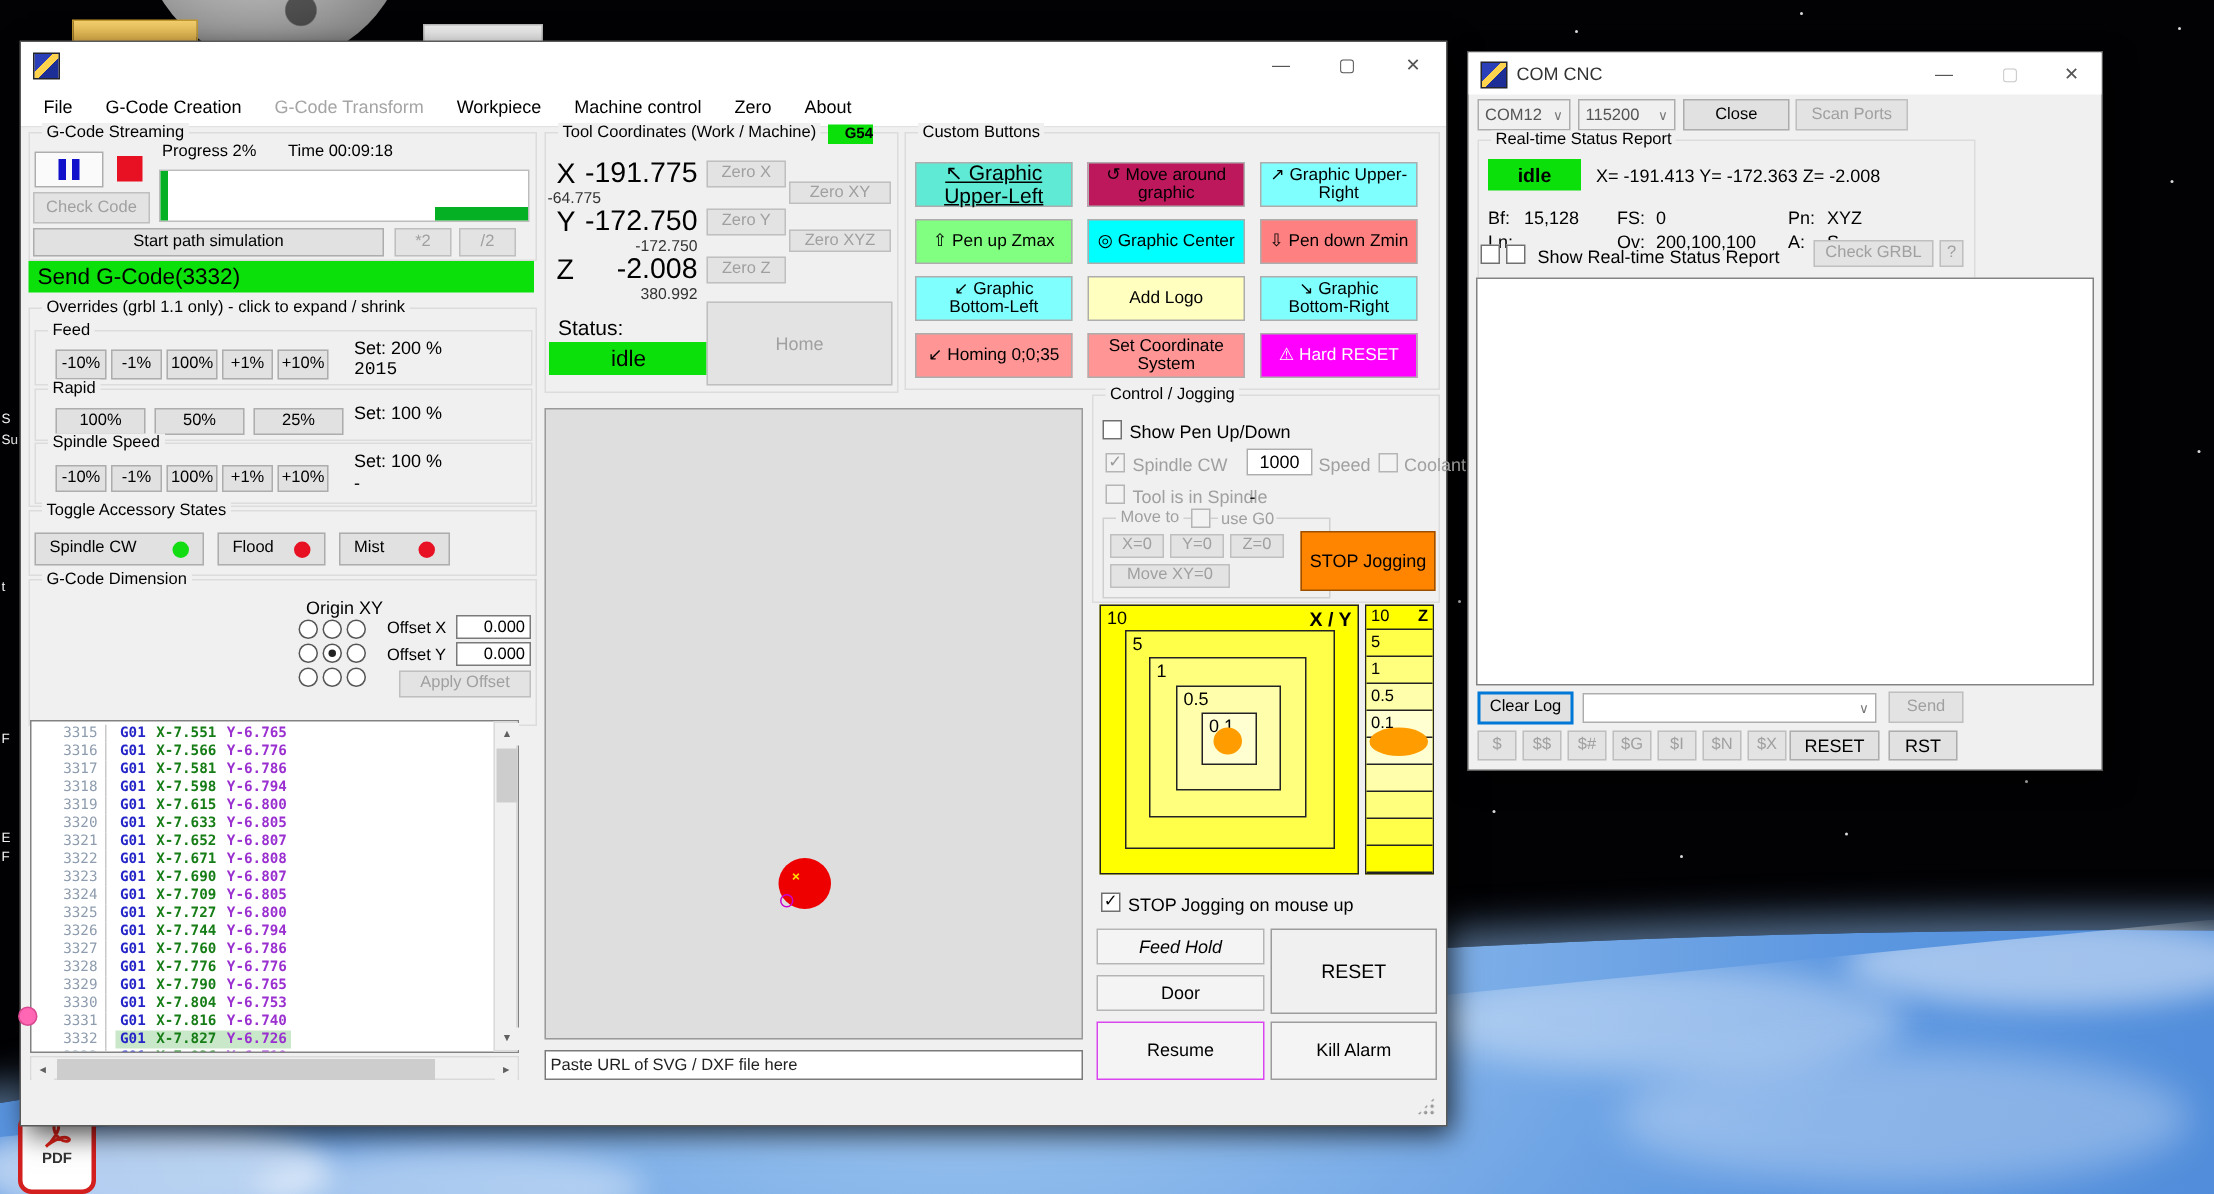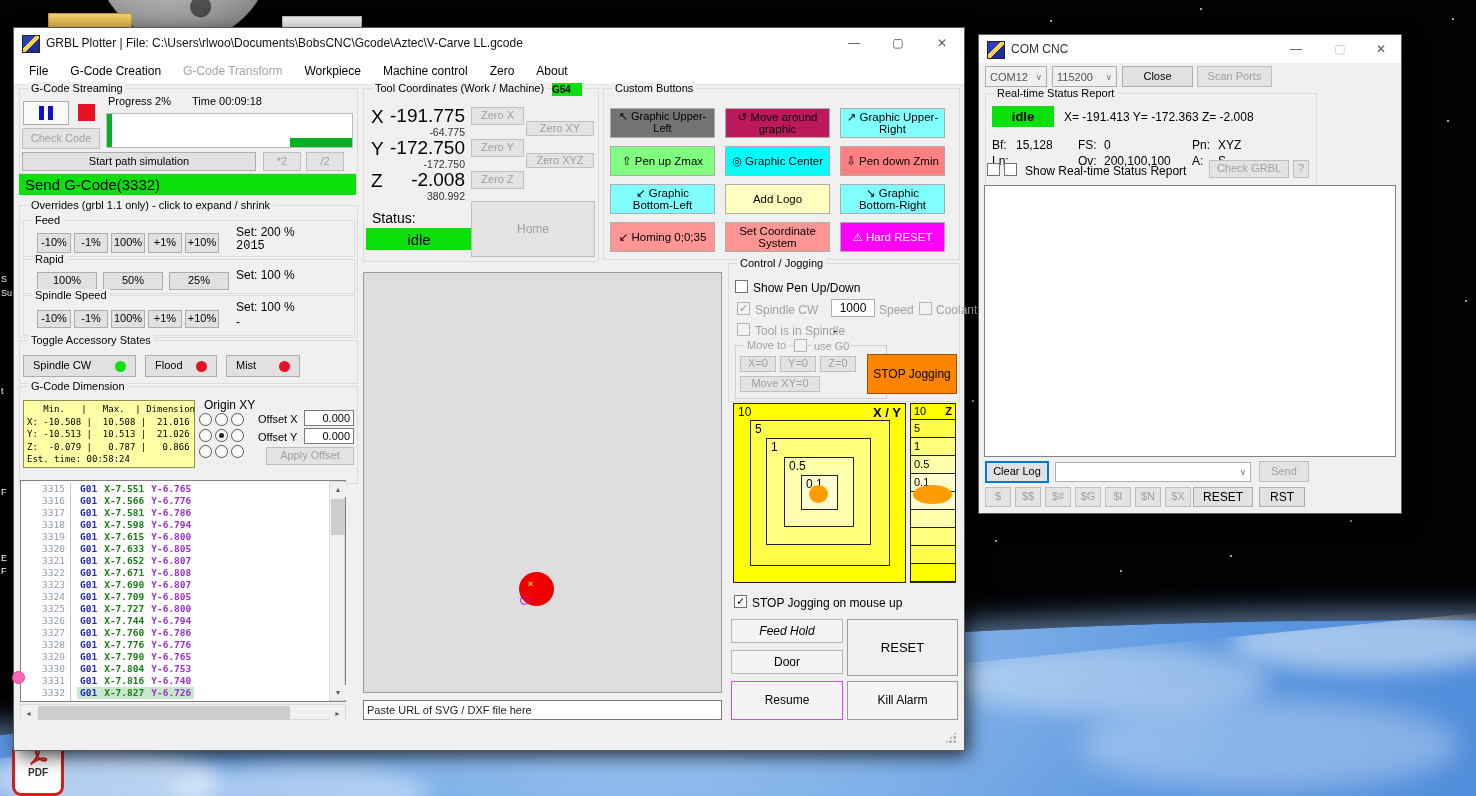--- a/index.html
+++ b/index.html
@@ -95,21 +95,20 @@
       <path d="M4 20 C9 16 14 8 13 5 C12 2 9 4 10 8 C11 13 16 17 20 16 C23 15 19 12 14 14 C9 16 5 19 4 20 Z" fill="none" stroke="#e2231a" stroke-width="2.2" stroke-linecap="round"></path>
     </svg>
     <span style="font-size:10px;font-weight:bold;color:#333;margin-top:-1px;">PDF</span>
   </div>
 
   <div class="a win" id="main-win" style="left:14px;top:28px;width:950px;height:722px;">
 
     <div class="a tbar" style="left:0;top:0;width:950px;height:30px;">
       <div class="a" style="left:8px;top:7px;width:16px;height:16px;
            background:linear-gradient(135deg,#2a3fb8 0 38%,#ffd34d 38% 58%,#1d2f96 58%);border:1px solid #23252b;"></div>
-      <span class="a ttl" style="left:32px;top:8px;">GRBL Plotter | File: C:\Users\rlwoo\Documents\BobsCNC\Gcode\Aztec\V-Carve LL.gcode</span>
       <div class="a wctl" style="left:818px;top:0;">—</div>
       <div class="a wctl" style="left:862px;top:0;">▢</div>
       <div class="a wctl" style="left:906px;top:0;">✕</div>
     </div>
 
     <div class="a" id="menu-bar" style="left:0;top:30px;width:950px;height:27px;background:#fff;
          border-bottom:1px solid #e2e2e2;display:flex;align-items:center;padding-left:4px;box-sizing:border-box;">
         <span style="padding: 0px 11px; font-size: 12px;">File</span>
         <span style="padding: 0px 11px; font-size: 12px;">G-Code Creation</span>
         <span style="padding: 0px 11px; font-size: 12px; color: rgb(165, 165, 165);">G-Code Transform</span>
@@ -190,22 +189,20 @@
         <span style="width:11px;height:11px;border-radius:50%;background:#e81123;"></span>
       </div>
       <div class="a btn" style="left:206px;top:14px;width:74px;height:22px;justify-content:space-between;padding:0 9px;">
         <span>Mist</span>
         <span style="width:11px;height:11px;border-radius:50%;background:#e81123;"></span>
       </div>
     </div>
 
     <div class="a grp" style="left:5px;top:358px;width:337px;height:96px;">
       <span class="glabel">G-Code Dimension</span>
-      <div class="a mono" id="dim-lines" style="left:3px;top:13px;width:172px;height:68px;
-           background:#ffffa6;border:1px solid #8f8f52;box-sizing:border-box;font-size:9px;line-height:12.5px;padding:2px 3px;white-space:pre;"><div>   Min.   |   Max.  | Dimension</div><div>X: -10.508 |  10.508 |  21.016</div><div>Y: -10.513 |  10.513 |  21.026</div><div>Z:  -0.079 |   0.787 |   0.866</div><div>Est. time: 00:58:24</div></div>
       <span class="a lbl" style="left:184px;top:11px;font-size:12px;">Origin XY</span>
       <div class="a" id="origin-grid" style="left:179px;top:26px;width:54px;height:46px;
            display:grid;grid-template-columns:repeat(3,13px);grid-auto-rows:13px;gap:3px;">
           <div class="radio"></div>
           <div class="radio"></div>
           <div class="radio"></div>
           <div class="radio"></div>
           <div class="radio">
             <div class="dot"></div>
           </div>
@@ -410,24 +407,24 @@
     <div class="a sb" style="left:6px;top:676px;width:326px;height:16px;">
       <div class="a sbA" style="left:0;top:0;width:15px;height:16px;">◄</div>
       <div class="a sbT" style="left:17px;top:1px;width:252px;height:14px;"></div>
       <div class="a sbA" style="right:0;top:0;width:15px;height:16px;">►</div>
     </div>
     <div class="a" style="left:-2px;top:643px;width:11px;height:11px;border-radius:50%;background:#ff66b3;border:1px solid #d84890;"></div>
 
     <div class="a grp" style="left:349px;top:60px;width:234px;height:172px;">
       <span class="glabel">Tool Coordinates (Work / Machine)</span>
       <span class="a" style="left:188px;top:-6px;width:30px;height:13px;
-            background:#0be00b;font-size:10px;font-weight:bold;text-align:left;line-height:13px;">G54</span>
+            background:#0be00b;font-size:10px;font-weight:bold;text-align:right;line-height:13px;">G54</span>
       <span class="a" style="left:7px;top:17px;font-size:19px;">X</span>
       <span class="a" style="left:1px;top:16px;width:100px;font-size:19px;text-align:right;">-191.775</span>
-      <span class="a" style="left:1px;top:37px;width:100px;font-size:10.5px;color:#333;text-align:right;">-64.775</span>
+      <span class="a" style="left:1px;top:37px;width:100px;font-size:10.5px;color:#333;text-align:left;">-64.775</span>
       <div class="a btn dis" style="left:107px;top:18px;width:53px;height:18px;">Zero X</div>
       <div class="a btn dis" style="left:162px;top:32px;width:68px;height:15px;">Zero XY</div>
       <span class="a" style="left:7px;top:49px;font-size:19px;">Y</span>
       <span class="a" style="left:1px;top:48px;width:100px;font-size:19px;text-align:right;">-172.750</span>
       <span class="a" style="left:1px;top:69px;width:100px;font-size:10.5px;color:#333;text-align:right;">-172.750</span>
       <div class="a btn dis" style="left:107px;top:50px;width:53px;height:18px;">Zero Y</div>
       <div class="a btn dis" style="left:162px;top:64px;width:68px;height:15px;">Zero XYZ</div>
       <span class="a" style="left:7px;top:81px;font-size:19px;">Z</span>
       <span class="a" style="left:1px;top:80px;width:100px;font-size:19px;text-align:right;">-2.008</span>
       <span class="a" style="left:1px;top:101px;width:100px;font-size:10.5px;color:#333;text-align:right;">380.992</span>
@@ -445,21 +442,21 @@
       <div class="a" style="left:156px;top:323px;width:7px;height:7px;border:1.5px solid #cc00cc;border-radius:50%;"></div>
     </div>
     <div class="a" style="left:349px;top:672px;width:359px;height:20px;background:#fff;border:1px solid #7a7a7a;box-sizing:border-box;">
       <span style="display:block;padding:3px 0 0 3px;color:#222;">Paste URL of SVG / DXF file here</span>
     </div>
 
     <div class="a grp" style="left:589px;top:60px;width:355px;height:170px;">
       <span class="glabel">Custom Buttons</span>
       <div class="a" id="custom-grid" style="left:6px;top:19px;width:343px;height:146px;display:grid;
            grid-template-columns:repeat(3,105px);grid-auto-rows:30px;column-gap:10px;row-gap:8px;">
-          <div class="btn" style="background: #737373; color: rgb(0, 0, 0); font-size: 11px; padding: 0px 4px;">↖ Graphic Upper-Left</div>
+          <div class="btn" style="background: #5eead4; color: rgb(0, 0, 0); font-size: 14px; padding: 0px 4px; text-decoration: underline;">↖ Graphic Upper-Left</div>
           <div class="btn" style="background: #be185d; color: rgb(0, 0, 0); font-size: 11.5px; padding: 0px 4px;">↺ Move around graphic</div>
           <div class="btn" style="background: rgb(128, 255, 255); color: rgb(0, 0, 0); font-size: 11.5px; padding: 0px 4px;">↗ Graphic Upper-Right</div>
           <div class="btn" style="background: rgb(128, 255, 128); color: rgb(0, 0, 0); font-size: 11.5px; padding: 0px 4px;">⇧ Pen up Zmax</div>
           <div class="btn" style="background: rgb(0, 255, 255); color: rgb(0, 0, 0); font-size: 11.5px; padding: 0px 4px;">◎ Graphic Center</div>
           <div class="btn" style="background: rgb(255, 128, 128); color: rgb(0, 0, 0); font-size: 11.5px; padding: 0px 4px;">⇩ Pen down Zmin</div>
           <div class="btn" style="background: rgb(128, 255, 255); color: rgb(0, 0, 0); font-size: 11.5px; padding: 0px 4px;">↙ Graphic Bottom-Left</div>
           <div class="btn" style="background: rgb(255, 255, 192); color: rgb(0, 0, 0); font-size: 11.5px; padding: 0px 4px;">Add Logo</div>
           <div class="btn" style="background: rgb(128, 255, 255); color: rgb(0, 0, 0); font-size: 11.5px; padding: 0px 4px;">↘ Graphic Bottom-Right</div>
           <div class="btn" style="background: rgb(255, 149, 149); color: rgb(0, 0, 0); font-size: 11.5px; padding: 0px 4px;">↙ Homing 0;0;35</div>
           <div class="btn" style="background: rgb(255, 149, 149); color: rgb(0, 0, 0); font-size: 11.5px; padding: 0px 4px;">Set Coordinate System</div>

